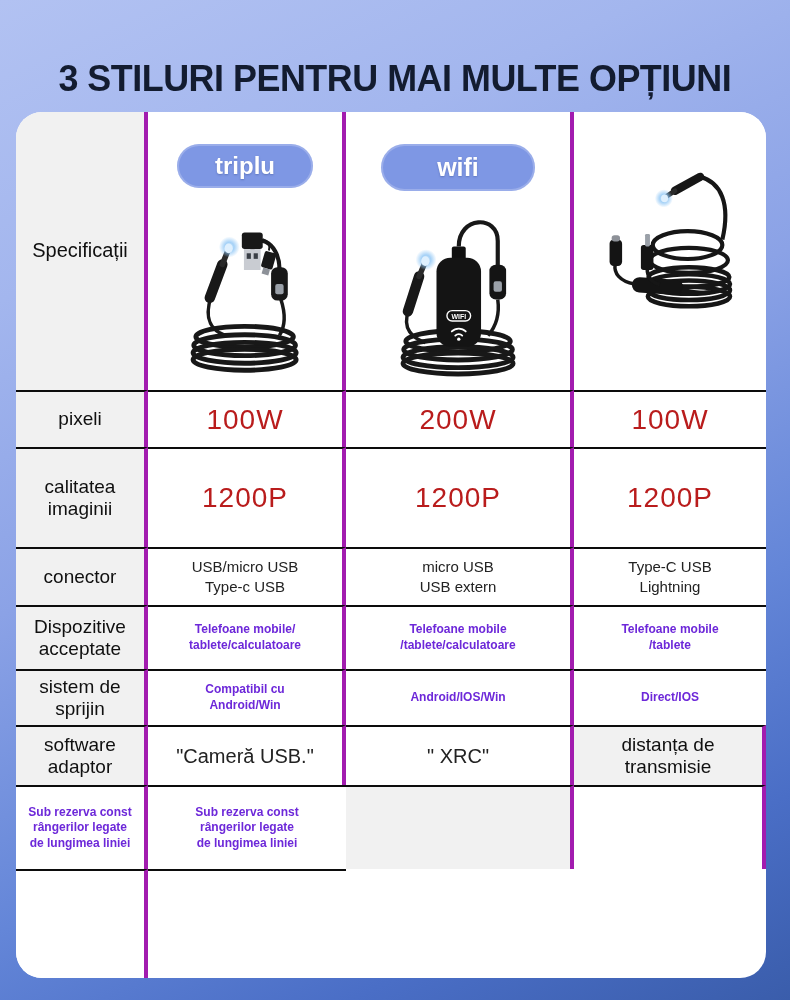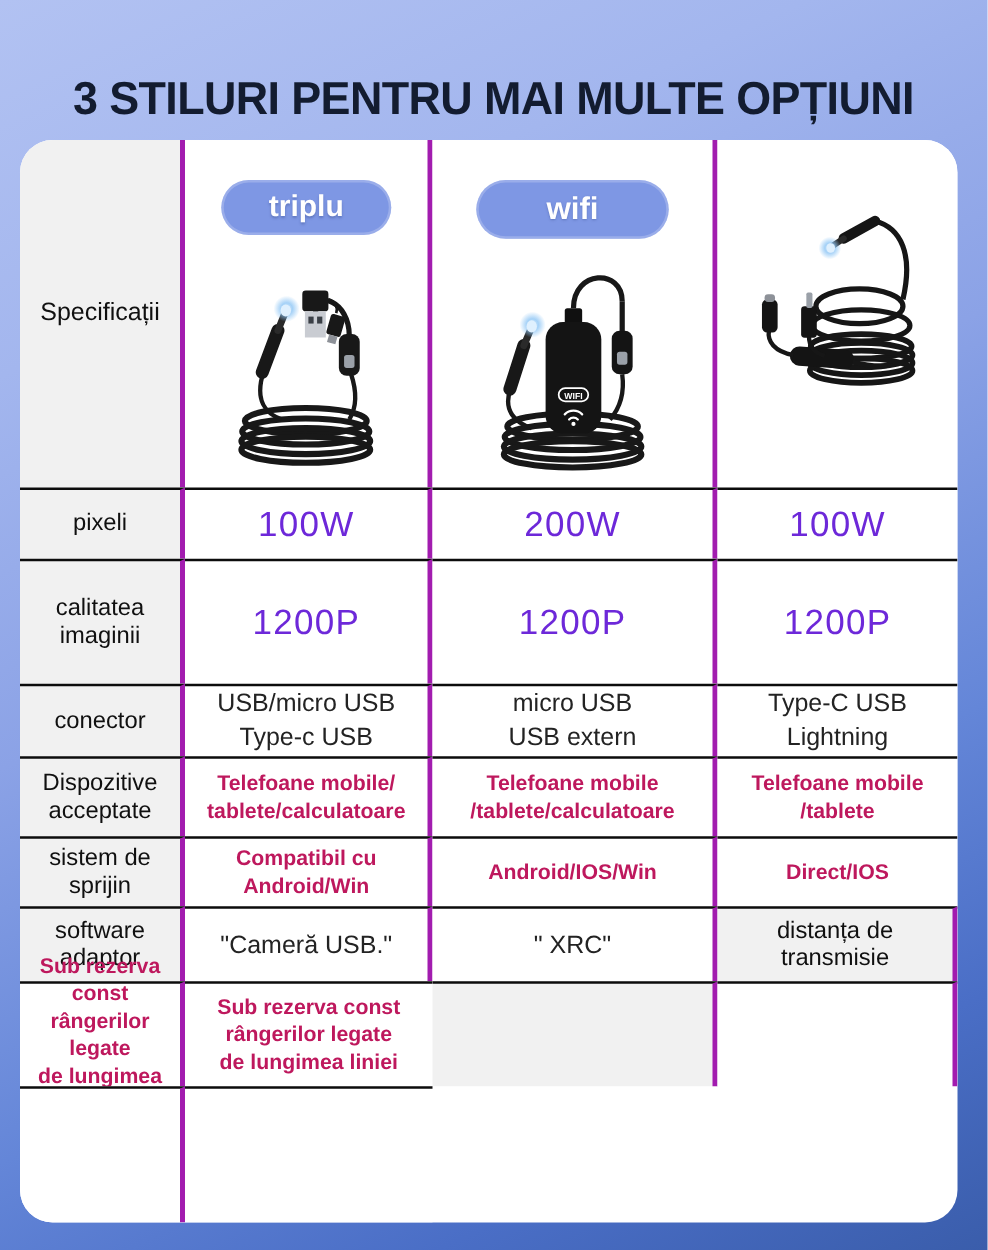--- a/index.html
+++ b/index.html
@@ -25,25 +25,25 @@
     grid-template-rows:278px 57px 100px 58px 64px 56px 60px 84px 1fr;
   }
   .cell{
     display:flex;align-items:center;justify-content:center;
     box-sizing:border-box;text-align:center;background:#fff;
   }
   .cell.br{border-right:4px solid #a21caf;}
   .cell.bt{border-top:2px solid #0c0c0c;}
   .lab{background:#f1f1f1;font-weight:normal;font-size:19px;line-height:1.18;color:#101010;white-space:pre-line;}
   .spec-head{font-size:20px;}
-  .val{white-space:pre-line;color:#6d28d9;}
+  .val{white-space:pre-line;color:#b91c1c;}
   .v-big{font-size:28px;letter-spacing:1px;font-weight:400;}
-  .v-med{font-size:20px;line-height:1.35;font-weight:400;color:#232323;}
+  .v-med{font-size:15px;line-height:1.35;font-weight:400;color:#232323;}
   .v-soft{font-size:20px;font-weight:400;color:#232323;}
-  .v-bold{font-size:17px;line-height:1.3;font-weight:bold;color:#be185d;}
+  .v-bold{font-size:12px;line-height:1.3;font-weight:bold;color:#6d28d9;}
   .c-prod{flex-direction:column;justify-content:flex-start;padding-top:32px;}
   .c-prod.tight{padding-top:26px;}
   .pill{
     background:#7e97e4;color:#fff;font-weight:bold;border-radius:999px;
     box-shadow:inset 0 0 0 2px rgba(255,255,255,.22);
     text-shadow:0 1px 2px rgba(40,60,120,.35);
     display:flex;align-items:center;justify-content:center;
   }
   .pill-lg{font-size:24px;padding:8px 38px;}
   .pill-xl{font-size:25px;padding:9px 56px;}

